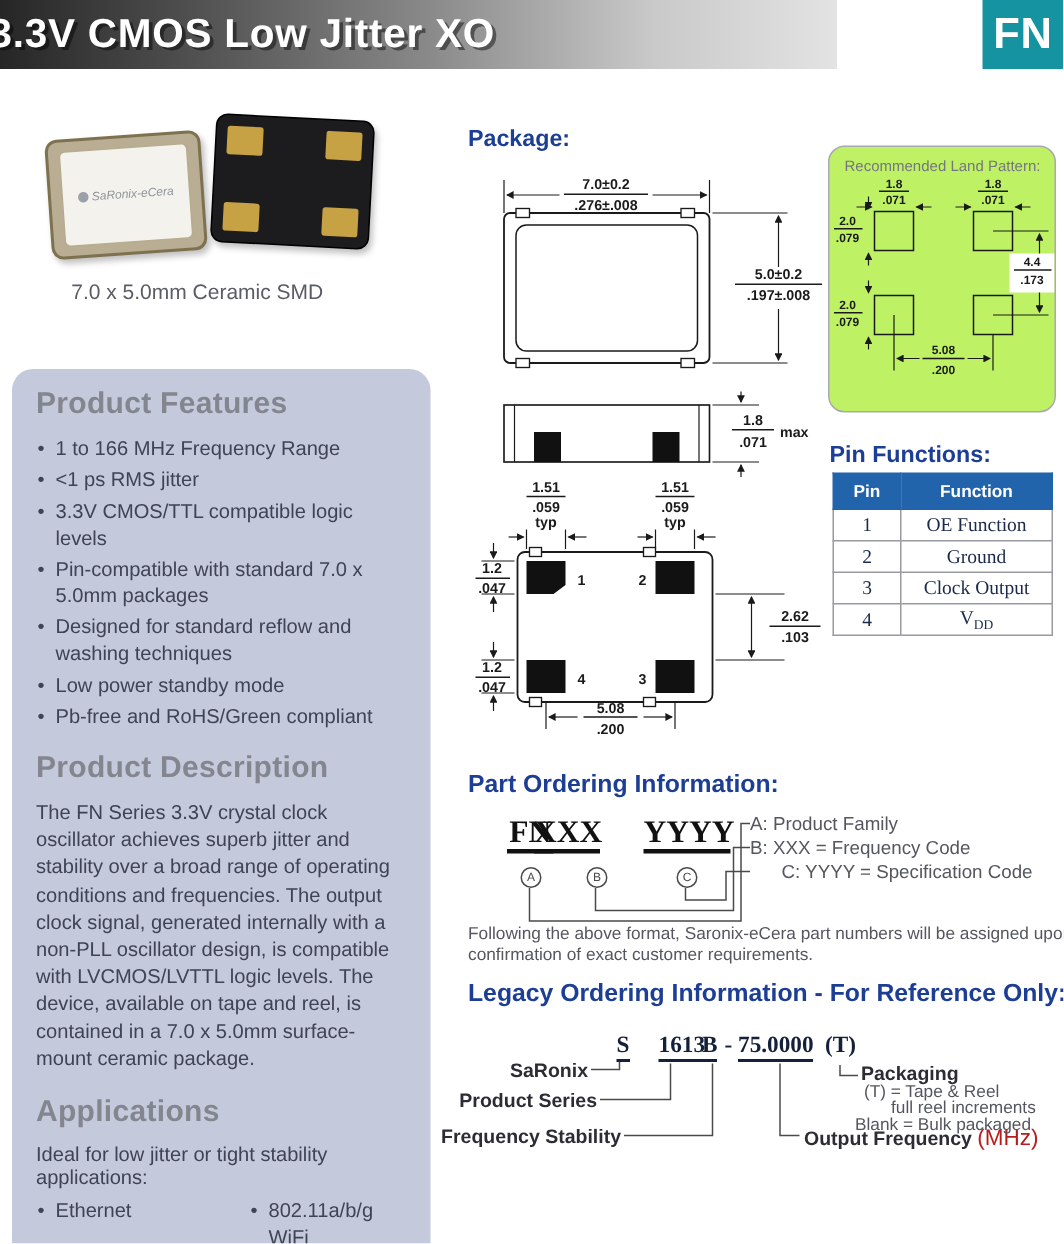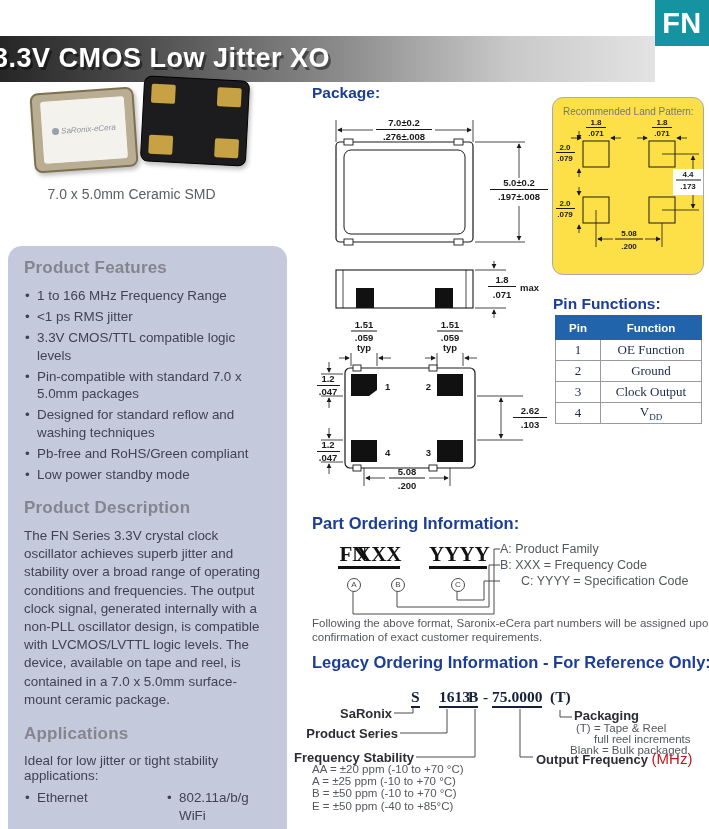--- a/index.html
+++ b/index.html
@@ -1,21 +1,21 @@
 <!DOCTYPE html>
 <html><head>
 <meta charset="utf-8">
 <style>
   html,body{margin:0;padding:0;background:#fff;}
   body{font-family:"Liberation Sans",sans-serif;}
   .page{position:relative;width:709px;height:829px;background:#fff;overflow:hidden;}
 
   
-  .hdr{position:absolute;left:0;top:0;width:655px;height:46px;
-    background:linear-gradient(90deg,#262626 0%,#4e4e4e 22%,#8b8b8b 52%,#c9c9c9 78%,#e3e3e3 100%);margin-top:36px;}
+  .hdr{position:absolute;left:0;top:0;width:558px;height:46px;
+    background:linear-gradient(90deg,#262626 0%,#4e4e4e 22%,#8b8b8b 52%,#c9c9c9 78%,#e3e3e3 100%);}
   .hdr-title{position:absolute;left:-7px;top:7px;font-size:27px;font-weight:bold;color:#fff;
     letter-spacing:0.5px;text-shadow:2.5px 2.5px 0 rgba(0,0,0,0.45);white-space:nowrap;}
   .badge{position:absolute;left:655px;top:0;width:54px;height:46px;background:#1593a0;
     color:#fff;font-weight:bold;font-size:29px;text-align:center;line-height:46px;letter-spacing:0.5px;}
 
   
   .photo{position:absolute;left:24px;top:62px;width:215px;height:124px;}
   .pkg-white{position:absolute;left:8px;top:28px;width:100px;height:76px;transform:rotate(-4deg);
     background:#b9ae93;border:2px solid #7e714f;border-radius:8px;box-shadow:2px 3px 4px rgba(0,0,0,0.25);}
   .pkg-white .inner{position:absolute;left:7px;top:6px;right:7px;bottom:6px;background:#f4f2ec;
@@ -26,42 +26,42 @@
     vertical-align:middle;margin-right:2px;}
   .pkg-black{position:absolute;left:118px;top:16px;width:104px;height:84px;transform:rotate(3deg);
     background:#1c1c1f;border:1px solid #000;border-radius:8px;box-shadow:2px 3px 4px rgba(0,0,0,0.25);}
   .pkg-black .pad{position:absolute;width:24px;height:19px;background:#c7a244;border-radius:2px;}
   .pad.tl{left:7px;top:7px;} .pad.tr{right:7px;top:7px;} .pad.bl{left:7px;bottom:7px;} .pad.br{right:7px;bottom:7px;}
   .photo-cap{position:absolute;left:24px;top:186px;width:215px;text-align:center;font-size:14px;color:#5a5d66;}
 
   
   .panel{position:absolute;left:8px;top:246px;width:279px;height:600px;background:#c5c9dc;
     border-radius:14px;box-sizing:border-box;padding:12px 14px 10px 16px;}
-  .panel h2{margin:0 0 9px 0;font-size:17px;font-weight:bold;color:#84868f;letter-spacing:0.2px;}
+  .panel h2{margin:0 0 9px 0;font-size:20px;font-weight:bold;color:#84868f;letter-spacing:0.2px;}
   .panel .sec{margin-top:15px;}
   .blist{list-style:none;margin:0;padding:0;}
   .blist li{position:relative;padding-left:13px;font-size:13.4px;line-height:17.5px;
     color:#3f4353;margin-bottom:3.5px;}
   .blist li::before{content:"•";position:absolute;left:1px;top:0;color:#3f4353;}
   .desc-body{font-size:13.4px;line-height:18.2px;color:#3f4353;margin:0;}
   .apps-intro{font-size:13.4px;color:#3f4353;margin:0 0 6px 0;}
   .apps-grid{display:grid;grid-template-columns:140px 1fr;column-gap:2px;}
 
   
   .bluehead{position:absolute;font-family:Liberation Sans, sans-serif;font-weight:bold;color:#1c3e94;white-space:nowrap;}
 
   
   svg .dln{stroke:#1a1a1a;stroke-width:1;fill:none;}
   svg .thin{stroke:#1a1a1a;stroke-width:0.8;fill:none;}
   svg .dtxt{font:bold 9.5px "Liberation Sans",sans-serif;fill:#1a1a1a;}
   svg .dtxt8{font:bold 8px "Liberation Sans",sans-serif;fill:#1a1a1a;}
 
   
   .land{position:absolute;left:552px;top:97px;width:152px;height:178px;border:1px solid #a9a9af;
-    border-radius:11px;box-sizing:border-box;background:#fde047;}
+    border-radius:11px;box-sizing:border-box;background:#bef264;}
   .land-title{font-size:10px;color:#75767e;padding:8px 0 0 10px;white-space:nowrap;}
 
   
   .pintable{position:absolute;left:555px;top:315px;width:147px;border-collapse:collapse;
     font-family:"Liberation Serif",serif;color:#1b2a4a;}
   .pintable th{background:#2264ab;color:#fff;font-family:"Liberation Sans",sans-serif;
     font-size:11.5px;font-weight:bold;height:21px;border:1px solid #2264ab;}
   .pintable td{border:1px solid #979aa0;text-align:center;font-size:13px;height:18px;background:#fff;}
   .pintable td:first-child{width:42px;}
   .pintable sub{font-size:9px;}
@@ -118,22 +118,22 @@
   <div class="photo-cap">7.0 x 5.0mm Ceramic SMD</div>
 
   <div class="panel">
     <h2>Product Features</h2>
     <ul class="blist">
       <li>1 to 166 MHz Frequency Range</li>
       <li>&lt;1 ps RMS jitter</li>
       <li>3.3V CMOS/TTL compatible logic levels</li>
       <li>Pin-compatible with standard 7.0 x 5.0mm packages</li>
       <li>Designed for standard reflow and washing techniques</li>
+      <li>Low power standby mode</li>
       <li>Pb-free and RoHS/Green compliant</li>
-      <li>Low power standby mode</li>
     </ul>
     <div class="sec">
       <h2>Product Description</h2>
       <p class="desc-body">The FN Series 3.3V crystal clock oscillator achieves superb jitter and stability over a broad range of operating conditions and frequencies. The output clock signal, generated internally with a non-PLL oscillator design, is compatible with LVCMOS/LVTTL logic levels.  The device, available on tape and reel, is contained in a 7.0 x 5.0mm surface-mount ceramic package.</p>
     </div>
     <div class="sec">
       <h2>Applications</h2>
       <p class="apps-intro">Ideal for low jitter or tight stability applications:</p>
       <ul class="blist apps-grid">
         <li>Ethernet</li>
@@ -368,20 +368,14 @@
   <div class="lg-label" style="right:311px;top:726px;">Product Series</div>
   <div class="lg-label" style="right:295px;top:750px;text-align:right;">Frequency Stability</div>
   <div class="lg-label" style="left:536px;top:750px;">
     <span>Output Frequency</span>
     <span class="mhz">(MHz)</span>
   </div>
   <div class="lg-label" style="left:574px;top:708px;text-align:right;">Packaging</div>
   <div class="lg-gray" style="left:576px;top:722px;">(T) = Tape &amp; Reel</div>
   <div class="lg-gray" style="left:594px;top:733px;">full reel increments</div>
   <div class="lg-gray" style="left:570px;top:744px;">Blank = Bulk packaged</div>
-  <div class="lg-stab">
-    <div>AA = ±20 ppm (-10 to +70 °C)</div>
-    <div>A = ±25 ppm (-10 to +70 °C)</div>
-    <div>B = ±50 ppm (-10 to +70 °C)</div>
-    <div>E = ±50 ppm (-40 to +85°C)</div>
-  </div>
 
 </div>
 
 </body></html>

